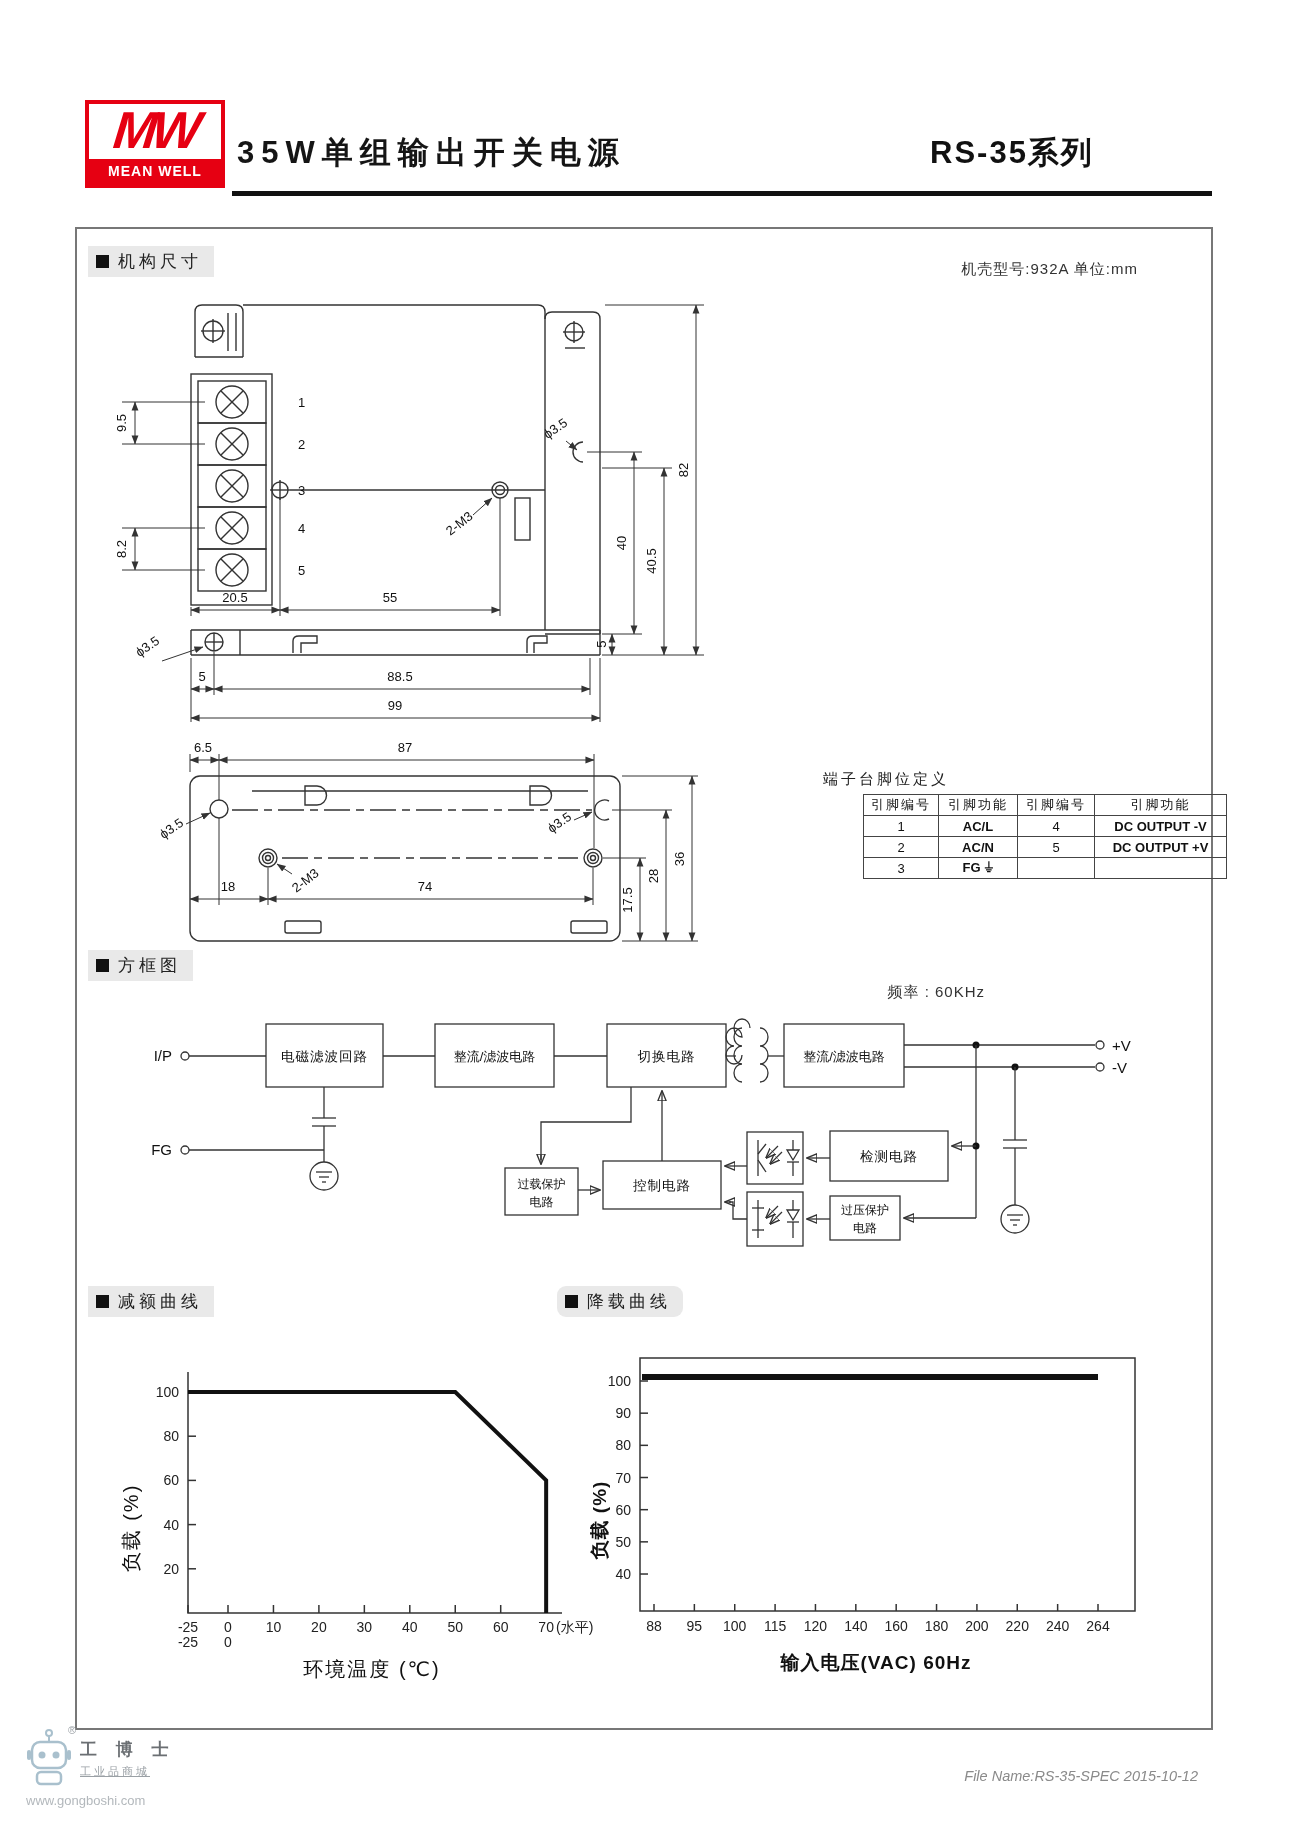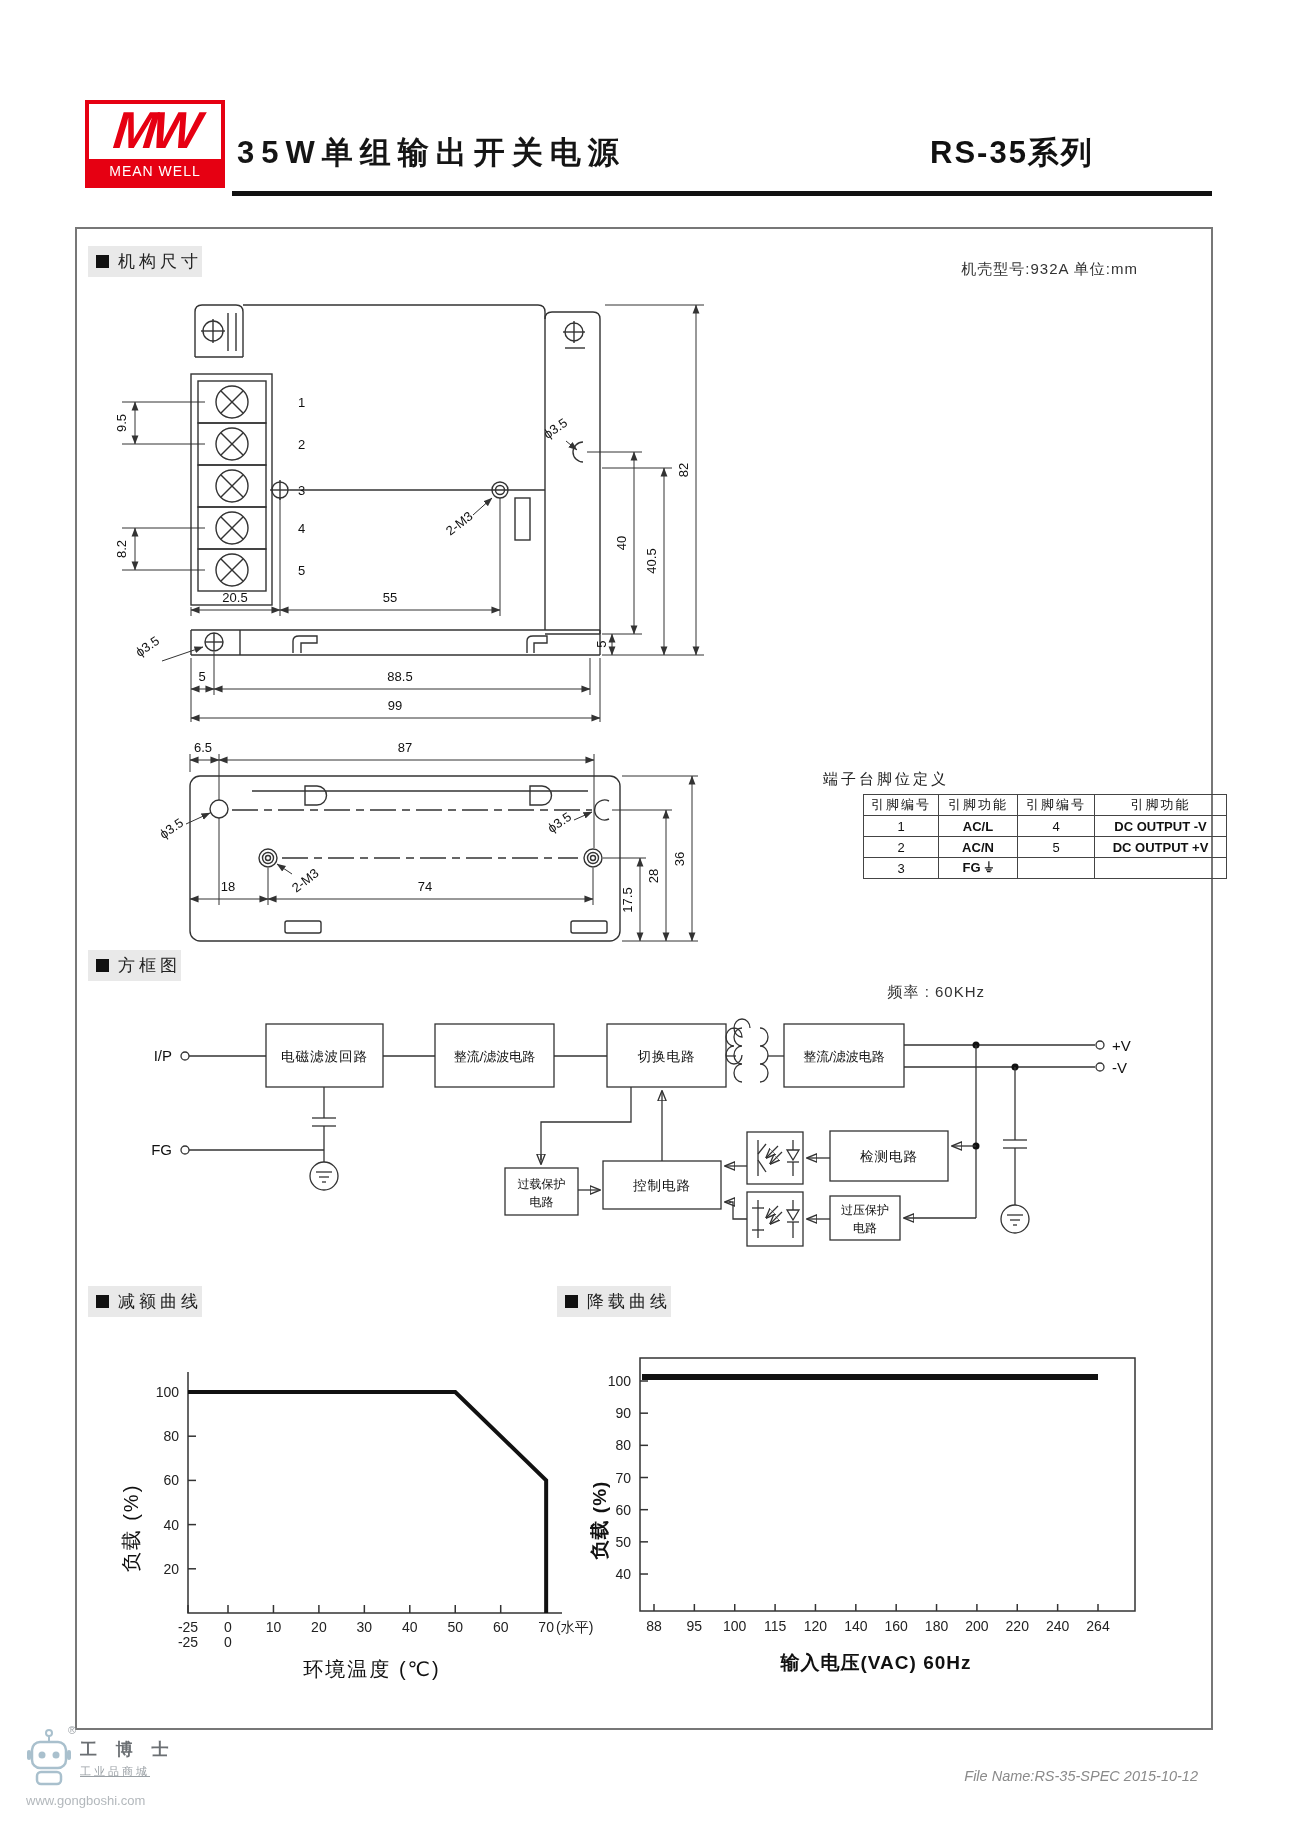--- a/index.html
+++ b/index.html
@@ -5,29 +5,29 @@
   html,body{margin:0;padding:0;background:#fff;}
   .page{position:relative;width:1290px;height:1825px;background:#fff;overflow:hidden;
         font-family:"Liberation Sans","DejaVu Sans",sans-serif;color:#111;}
   .abs{position:absolute;}
 
   
   .logo{left:85px;top:100px;width:140px;height:88px;border:4px solid #e60012;background:#fff;box-sizing:border-box;}
   .logo-mw{position:absolute;top:-4px;left:0;right:0;text-align:center;font-size:52px;font-weight:900;
            font-style:italic;color:#e60012;letter-spacing:-5px;transform:skewX(-6deg);line-height:60px;}
   .logo-bar{position:absolute;left:0;right:0;bottom:0;height:25px;background:#e60012;color:#fff;
-            font-size:14px;font-weight:normal;text-align:center;line-height:25px;letter-spacing:1px;}
+            font-size:14px;font-weight:bold;text-align:center;line-height:25px;letter-spacing:1px;}
   .title{left:237px;top:132px;font-size:31px;font-weight:600;letter-spacing:7px;color:#151515;}
   .series{left:930px;top:132px;width:282px;font-size:31px;font-weight:bold;letter-spacing:2px;color:#111;}
   .rule{left:232px;top:191px;width:980px;height:5px;background:#111;}
 
   
   .main-box{left:75px;top:227px;width:1138px;height:1503px;border:2px solid #777;box-sizing:border-box;background:#fff;}
 
-  .sec-label{display:flex;align-items:center;gap:9px;background:#e9e9e9;padding:4px 0 4px 8px;
+  .sec-label{display:flex;align-items:center;gap:9px;background:#e9e9e9;padding:4px 12px 4px 8px;
              font-size:17px;letter-spacing:4px;color:#222;}
   .sq{width:13px;height:13px;background:#111;flex:0 0 13px;}
   .note{font-size:15px;color:#333;letter-spacing:1px;}
 
   
   .pin-title{left:823px;top:770px;font-size:15px;letter-spacing:3px;color:#222;}
   .pin-table{left:823px;top:794px;border-collapse:collapse;margin-left:40px;}
   .pin-table td,.pin-table th{border:1px solid #444;font-size:13px;text-align:center;height:20px;padding:0 3px;color:#111;}
   .pin-table th{font-weight:normal;letter-spacing:2px;}
   .pin-table td.latin{font-weight:bold;letter-spacing:0;}
@@ -420,21 +420,21 @@
       <line x1="1007" y1="1215" x2="1023" y2="1215"></line>
       <line x1="1010" y1="1220" x2="1020" y2="1220"></line>
       <line x1="1013" y1="1225" x2="1017" y2="1225"></line>
     </g>
   </svg>
 
   <div class="abs sec-label" style="left:88px;top:1286px;">
     <span class="sq"></span>
     <span>减额曲线</span>
   </div>
-  <div class="abs sec-label" style="left:557px;top:1286px;">
+  <div class="abs sec-label" style="left:557px;top:1286px;border-radius:9px;">
     <span class="sq"></span>
     <span>降载曲线</span>
   </div>
 
   <svg id="chart1-svg" viewBox="75 1340 560 360" style="left:75px;top:1340px;" width="560" height="360">
       <path d="M188,1372 V1613 H562" class="axis"></path>
       <line x1="188" x2="196" y1="1568.8" y2="1568.8" class="axis"></line>
       <text x="179" y="1573.8" class="tick" text-anchor="end">20</text>
       <line x1="188" x2="196" y1="1524.6" y2="1524.6" class="axis"></line>
       <text x="179" y="1529.6" class="tick" text-anchor="end">40</text>

